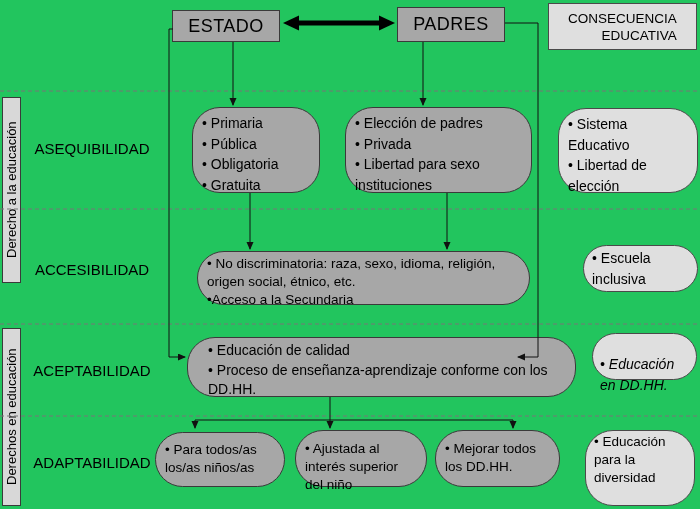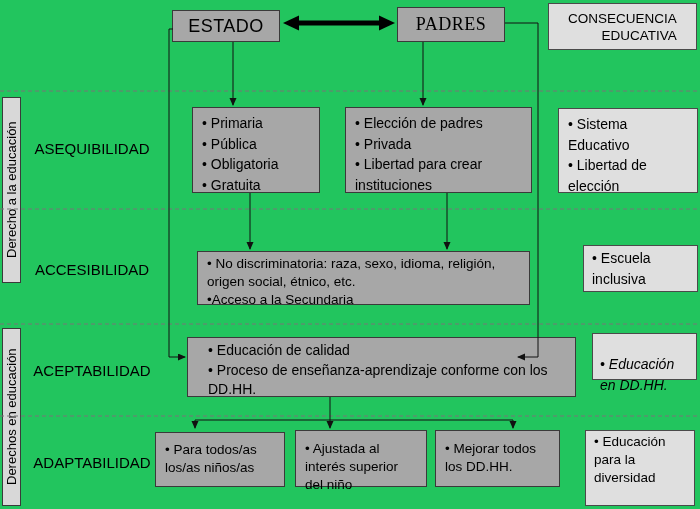--- a/index.html
+++ b/index.html
@@ -13,42 +13,42 @@
   }
   .box.light{background:#dfdfdf;border-color:#4a4a4a;}
   .title-box{
     display:flex;align-items:center;justify-content:center;
     font-size:18px;letter-spacing:0.5px;
   }
   .cons-box{
     display:flex;align-items:center;justify-content:center;text-align:right;
     font-size:13.5px;line-height:17px;
   }
-  .bullets{font-size:14px;line-height:20.5px;padding:5px 9px;}
+  .bullets{font-size:14px;line-height:20.5px;padding:5px 9px;border-radius:28px;}
   .bullets.small{font-size:13.5px;line-height:18px;padding:3px 9px;}
   .side-label{
     position:absolute;box-sizing:border-box;border:1px solid #3a3a3a;background:#d8d8d8;
     display:flex;align-items:center;justify-content:center;
     writing-mode:vertical-rl;transform:rotate(180deg);
     font-size:13px;
   }
   .row-label{
     position:absolute;width:148px;text-align:center;font-size:15px;
   }
   #connectors{position:absolute;left:0;top:0;pointer-events:none;}
 </style>
 </head>
 <body>
 
 <div id="stage">
 
   <div class="box title-box" style="left:172px;top:10px;width:108px;height:32px;">
     <span>ESTADO</span>
   </div>
-  <div class="box title-box" style="left:397px;top:7px;width:108px;height:35px;font-family:Liberation Serif, serif;">
+  <div class="box title-box" style="left:397px;top:7px;width:108px;height:35px;">
     <span>PADRES</span>
   </div>
   <div class="box light cons-box" style="left:548px;top:3px;width:149px;height:47px;white-space:pre-line;">
     <span>CONSECUENCIA
 EDUCATIVA</span>
   </div>
 
   <div class="side-label" style="left:2px;top:97px;width:19px;height:186px;">
     <span>Derecho a la educación</span>
   </div>
@@ -60,21 +60,21 @@
   <div class="row-label" style="left:18px;top:261px;">ACCESIBILIDAD</div>
   <div class="row-label" style="left:18px;top:362px;">ACEPTABILIDAD</div>
   <div class="row-label" style="left:18px;top:454px;">ADAPTABILIDAD</div>
 
   <div class="box bullets" style="left:192px;top:107px;width:128px;height:86px;">• Primaria
 • Pública
 • Obligatoria
 • Gratuita</div>
   <div class="box bullets" style="left:345px;top:107px;width:187px;height:86px;">• Elección de padres
 • Privada
-• Libertad para crear instituciones</div>
+• Libertad para sexo instituciones</div>
   <div class="box light bullets" style="left:558px;top:108px;width:140px;height:85px;">• Sistema Educativo
 • Libertad de elección</div>
 
   <div class="box bullets small" style="left:197px;top:251px;width:333px;height:54px;">• No discriminatoria: raza, sexo, idioma, religión, origen social, étnico, etc.
 •Acceso a la Secundaria</div>
   <div class="box light bullets" style="left:583px;top:245px;width:115px;height:47px;padding:2px 8px;">• Escuela inclusiva</div>
 
   <div class="box bullets" style="left:187px;top:337px;width:389px;height:60px;line-height:19.5px;padding:3px 20px;">• Educación de calidad
 • Proceso de enseñanza-aprendizaje conforme con los DD.HH.</div>
   <div class="box light bullets" style="left:592px;top:333px;width:105px;height:47px;padding:20px 7px;font-style:italic;">• Educación en DD.HH.</div>

